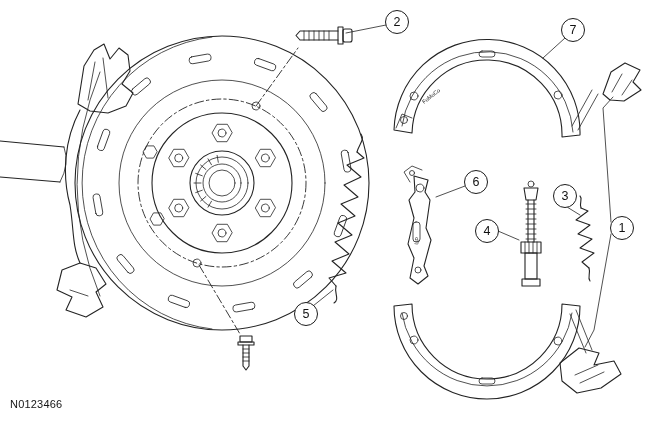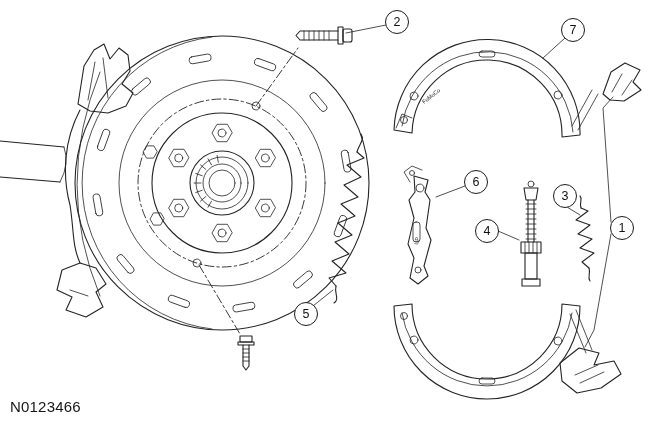--- a/index.html
+++ b/index.html
@@ -12,21 +12,21 @@
   .thin{ stroke-width:0.8; }
   .dashdot { stroke-dasharray:9 3 2.5 3; stroke-width:0.9; }
   .callout-layer { position:absolute; left:0; top:0; width:100%; height:100%; }
   .callout {
     position:absolute; width:22px; height:22px; transform:translate(-50%,-50%);
     border:1.5px solid #1c1c1c; border-radius:50%; background:#ffffff;
     display:flex; align-items:center; justify-content:center;
     font-size:12.5px; color:#111; line-height:1;
   }
   .figure-id {
-    position:absolute; left:10px; top:398px; font-size:15px; color:#151515; letter-spacing:.2px;
+    position:absolute; left:10px; top:398px; font-size:11px; color:#151515; letter-spacing:.2px;
   }
   .stamp { font-size:5.5px; fill:#242424; stroke:none; font-family:"Liberation Sans",sans-serif; }
 </style>
 </head>
 <body>
 
 <div class="stage">
 
 <svg class="art" width="650" height="425" viewBox="0 0 650 425">
 

